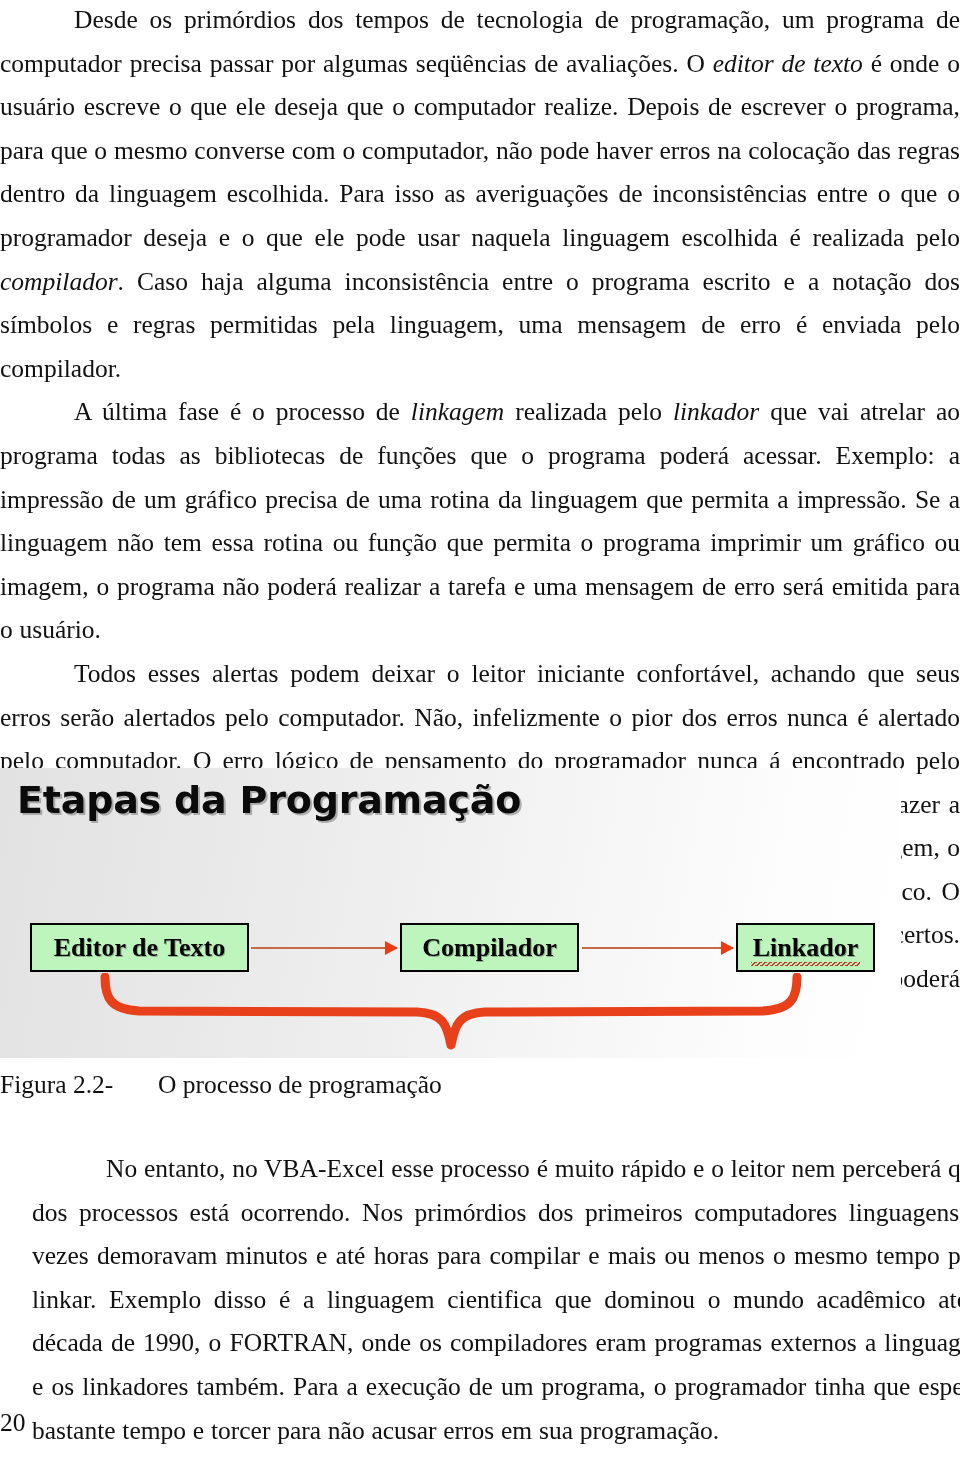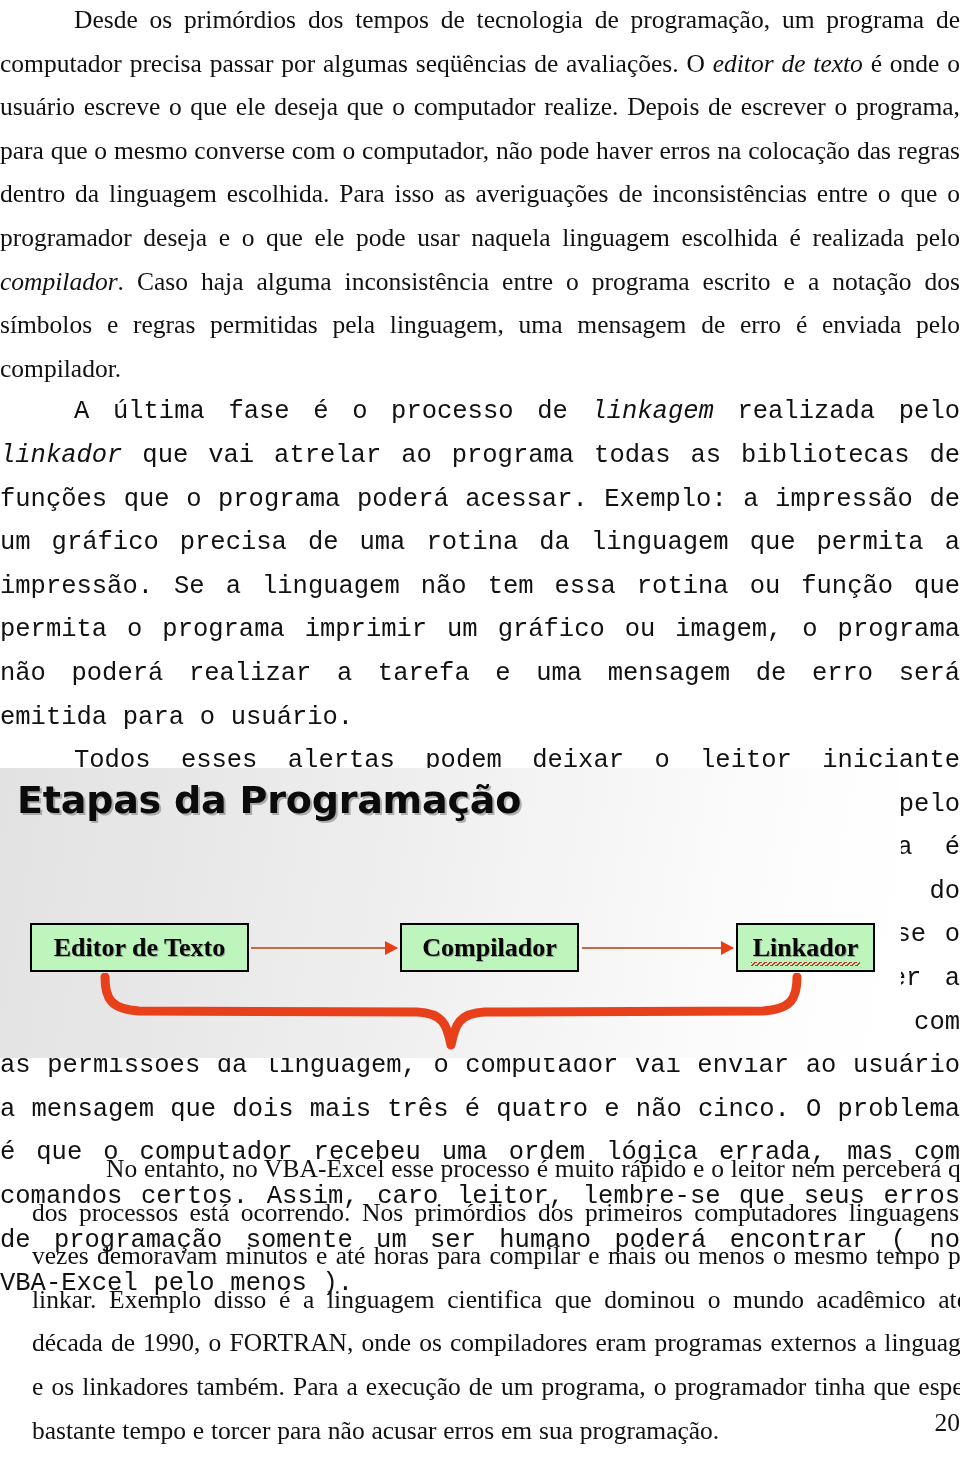--- a/index.html
+++ b/index.html
@@ -33,21 +33,21 @@
     text-justify: inter-word;
     color: #111;
     letter-spacing: 0.0px;
     word-spacing: 0.4px;
   }
   .prose p {
     margin: 0;
     text-indent: 74px;
     hyphens: none;
   }
-  .prose p.cont { text-indent: 74px; font-family: Liberation Mono, monospace; }
+  .prose p.cont { text-indent: 74px; }
   em { font-style: italic; }
 
   .text-block-top {
     position: absolute;
     left: 0;
     top: -2px;
     width: 960px;
   }
 
   
@@ -152,21 +152,21 @@
     top: 1147px;
     width: 960px;
     margin-left: 32px;
   }
 
   .page-number {
     position: absolute;
     left: 0;
     top: 1408px;
     width: 960px;
-    text-align: right;
+    text-align: left;
     font-size: 25.5px;
     color: #111;
   }
 </style>
 </head>
 <body>
 
 <div class="page">
 
   <div class="text-block-top prose">
@@ -211,20 +211,21 @@
                  C 10 26, 16 36, 44 38
                  L 322 39
                  C 348 40, 352 52, 356 72
                  C 360 52, 364 40, 390 39
                  L 668 38
                  C 696 36, 702 26, 702 4" fill="none" stroke="#e8401a" stroke-width="9" stroke-linecap="round" stroke-linejoin="round"></path>
       </svg>
 
     </div>
 
+    <div class="fig-caption">Figura 2.2-       O processo de programação</div>
   </div>
 
   <div class="text-block-bottom prose">
     <p>No entanto, no VBA-Excel esse processo é muito rápido e o leitor nem perceberá qual dos processos está ocorrendo. Nos primórdios dos primeiros computadores linguagens as vezes demoravam minutos e até horas para compilar e mais ou menos o mesmo tempo para linkar. Exemplo disso é a linguagem cientifica que dominou o mundo acadêmico até a década de 1990, o FORTRAN, onde os compiladores eram programas externos a linguagem e os linkadores também. Para a execução de um programa, o programador tinha que esperar bastante tempo e torcer para não acusar erros em sua programação.</p>
   </div>
 
   <div class="page-number">20</div>
 
 </div>
 

